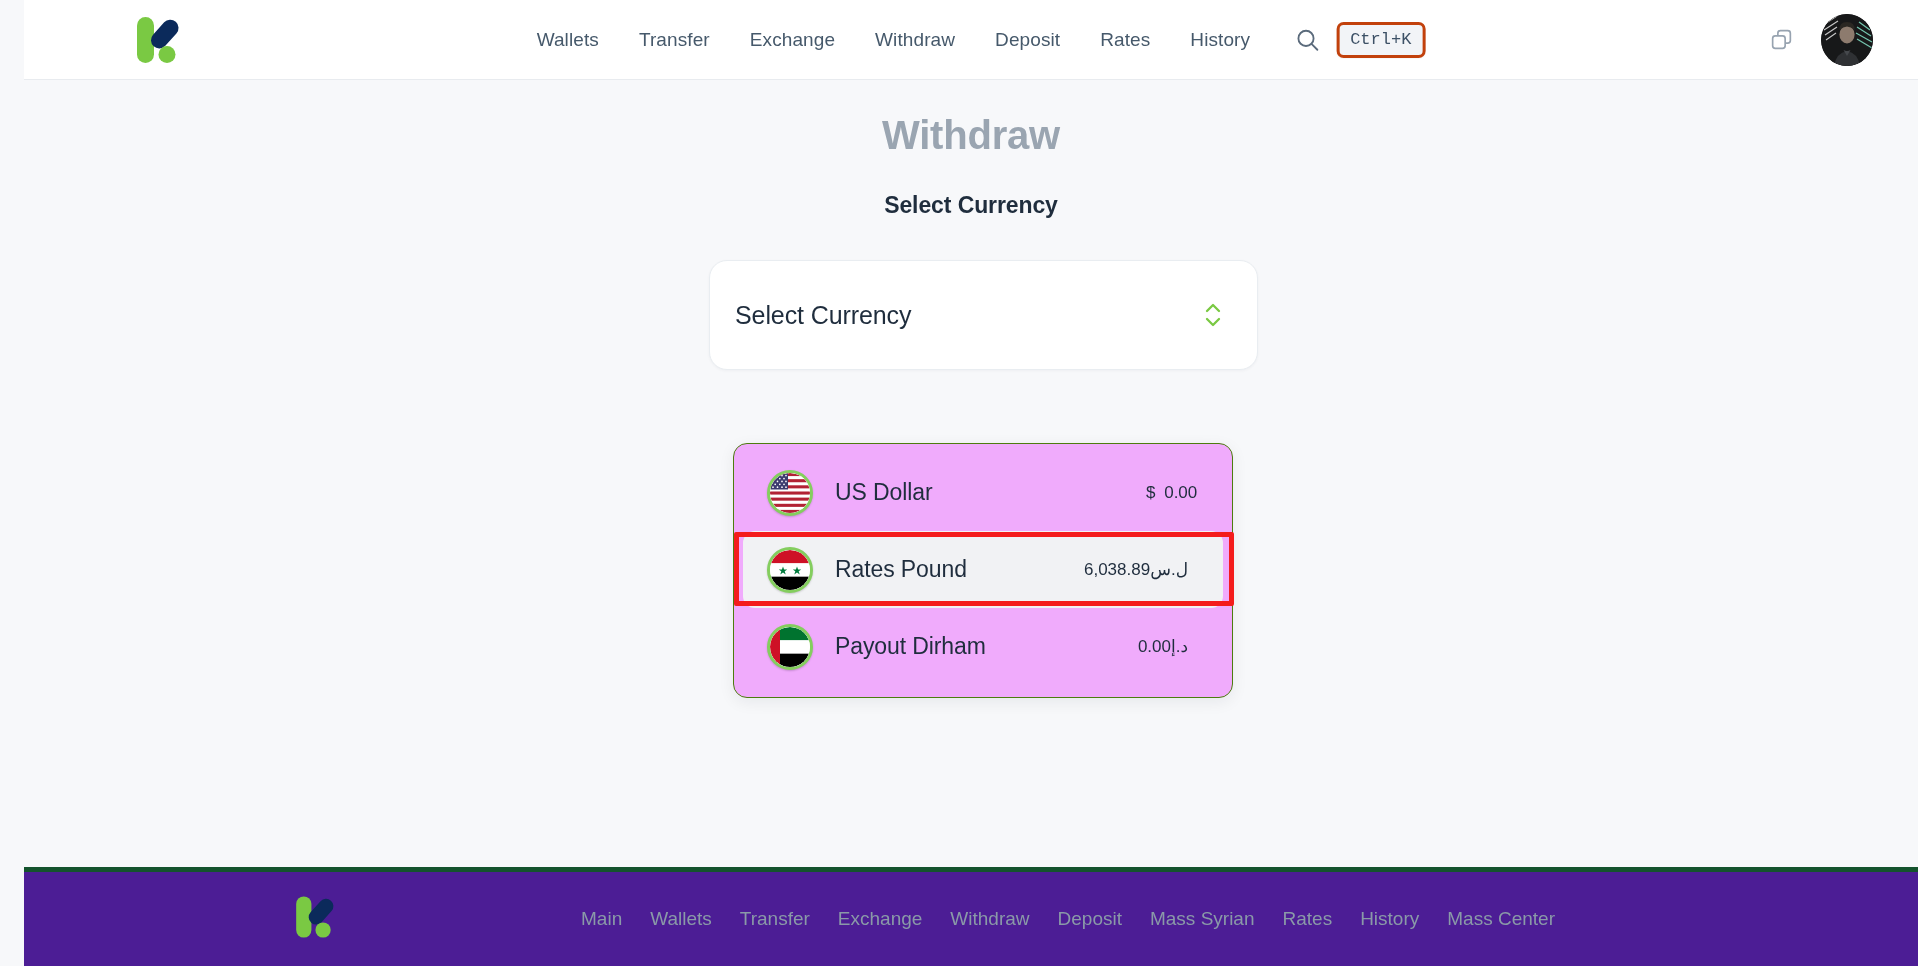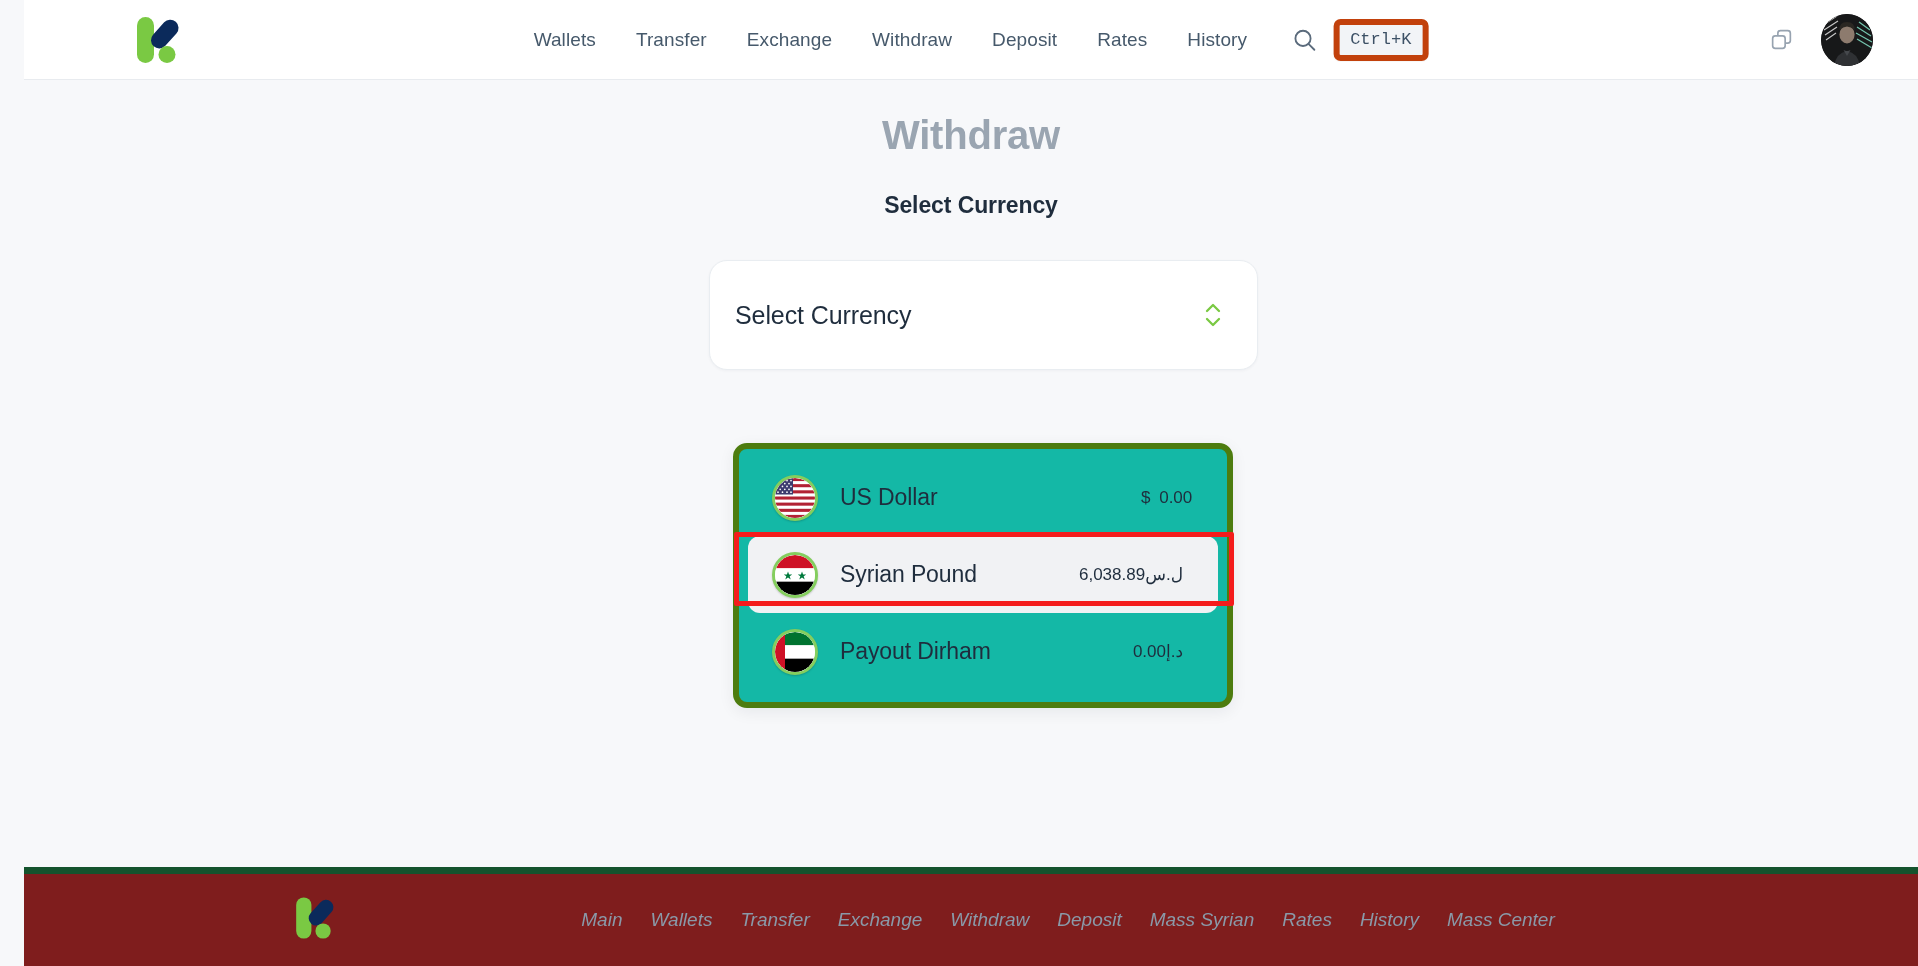--- a/index.html
+++ b/index.html
@@ -74,21 +74,21 @@
     display: flex;
     align-items: center;
     justify-content: center;
     cursor: pointer;
     width: 30px;
     height: 30px;
   }
 
   .kbd-badge {
     background: #f2f4f7;
-    border: 6px solid #c2410c;
+    border: 3px solid #c2410c;
     border-radius: 7px;
     padding: 6px 11px 7px;
     font-family: "Liberation Mono", monospace;
     font-size: 17px;
     color: #3d5166;
     cursor: pointer;
     line-height: 1;
     box-shadow: 0 1px 1px rgba(0,0,0,0.03);
     text-align: right;
   }
@@ -188,23 +188,23 @@
     height: 34px;
     cursor: pointer;
   }
 
   
   .dropdown {
     position: absolute;
     left: 709px;
     top: 363px;
     width: 500px;
-    background: #14b8a6;
+    background: #f0abfc;
     border-radius: 14px;
-    border: 6px solid #4d7c0f;
+    border: 1px solid #4d7c0f;
     box-shadow: 0 4px 16px rgba(17,24,39,0.07);
     padding: 10px 0 12px;
     z-index: 3;
   }
 
   .dd-row {
     height: 77px;
     display: flex;
     align-items: center;
     padding: 0 26px 0 24px;
@@ -258,24 +258,23 @@
     height: 74px;
     border: 5px solid #f41c1c;
     border-radius: 2px;
     z-index: 9;
     pointer-events: none;
   }
 
   
   .footer {
     flex: 0 0 99px;
-    background: #7f1d1d;
-    border-top: 7px solid #14532d;
+    background: #4c1d95;
+    border-top: 5px solid #14532d;
     position: relative;
-    font-style: italic;
   }
 
   .footer-logo {
     position: absolute;
     left: 265px;
     top: 50%;
     transform: translateY(-50%);
     cursor: pointer;
   }
 
@@ -440,21 +439,21 @@
               <rect width="40" height="13.33" y="0" fill="#ce1126"></rect>
               <rect width="40" height="13.33" y="13.33" fill="#ffffff"></rect>
               <rect width="40" height="13.34" y="26.66" fill="#000000"></rect>
               <g fill="#007a3d">
                 <polygon points="13,16.4 14.1,19.4 17.3,19.4 14.7,21.3 15.7,24.4 13,22.5 10.3,24.4 11.3,21.3 8.7,19.4 11.9,19.4"></polygon>
                 <polygon points="27,16.4 28.1,19.4 31.3,19.4 28.7,21.3 29.7,24.4 27,22.5 24.3,24.4 25.3,21.3 22.7,19.4 25.9,19.4"></polygon>
               </g>
             </svg>
           </div>
         </div>
-        <div class="dd-name">Syrian Pound</div>
+        <div class="dd-name">Rates Pound</div>
         <div class="dd-amount">
           <span class="sym">ل.س</span><span>6,038.89</span>
         </div>
       </div>
 
       <div class="dd-row">
         <div class="flag">
           <div class="flag-inner">
             <svg width="40" height="40" viewBox="0 0 40 40">
               <rect x="10" y="0" width="30" height="13.33" fill="#00732f"></rect>

